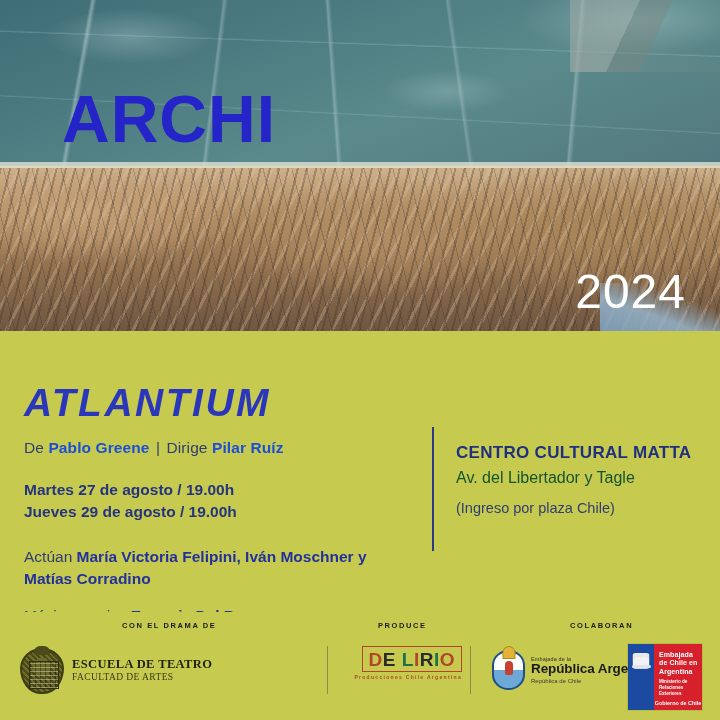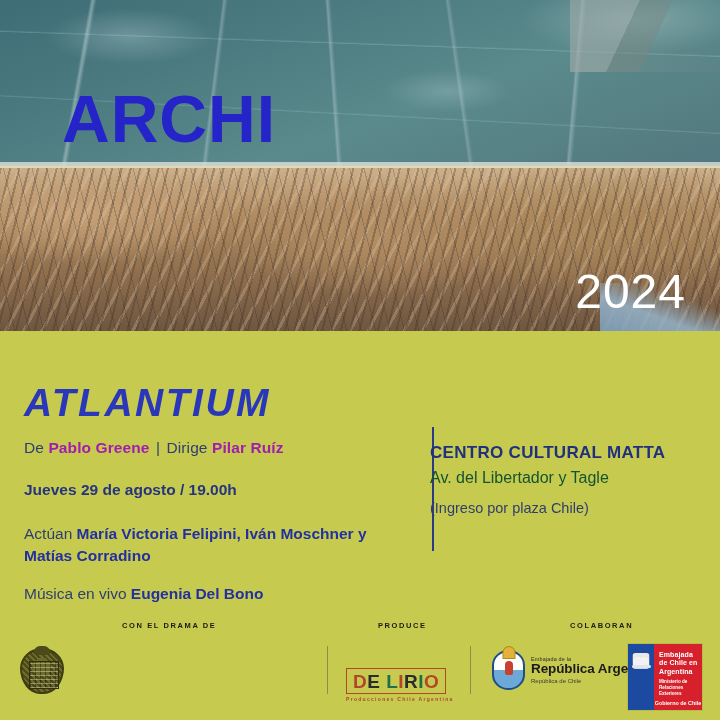--- a/index.html
+++ b/index.html
@@ -134,21 +134,21 @@
     letter-spacing: 2.5px;
     line-height: 1;
   }
 
   .credit-line {
     margin-top: 17px;
     font-size: 15.5px;
     color: #2f3d72;
     letter-spacing: .1px;
   }
-  .credit-line b { color: #a21caf; font-weight: bold; }
+  .credit-line b { color: #1d4ed8; font-weight: bold; }
   .credit-line .sep { color: #2f3d72; font-weight: normal; padding: 0 2px; }
 
   .dates {
     margin-top: 22px;
     font-size: 15.5px;
     font-weight: bold;
     color: #26347f;
     line-height: 1.45;
   }
 
@@ -171,21 +171,21 @@
   .v-divider {
     position: absolute;
     left: 432px; top: 96px;
     width: 2px; height: 124px;
     background: #2b3a84;
   }
 
   
   .right-col {
     position: absolute;
-    left: 430px; top: 112px;
+    left: 456px; top: 112px;
     width: 250px;
   }
   .venue-name {
     font-size: 17px;
     font-weight: bold;
     color: #20307f;
     letter-spacing: .3px;
     white-space: nowrap;
   }
   .venue-address {
@@ -299,22 +299,23 @@
   }
   .ccm-sub {
     margin-top: 2px;
     font-size: 4.6px; font-weight: bold;
     letter-spacing: .75px; color: #1d2a1e;
     white-space: nowrap;
   }
 
   
   .logo-delirio {
-    position: absolute; left: 346px; top: 34px;
+    position: absolute; left: 346px; top: 12px;
     width: 116px;
+    text-align: right;
   }
   .dl-box {
     border: 1.6px solid #b2452a;
     padding: 3px 6px 2px;
     display: inline-block;
     background: transparent;
   }
   .dl-word { font-size: 19px; font-weight: bold; letter-spacing: .5px; line-height: 1; }
   .dl-word span { display: inline-block; }
   .dl-sub {
@@ -412,20 +413,21 @@
   <div class="body-area">
 
     <div class="left-col">
       <div class="play-title">ATLANTIUM</div>
 
       <div class="credit-line">
         <span>De </span><b>Pablo Greene</b><span class="sep"> | </span><span>Dirige </span><b>Pilar Ruíz</b>
       </div>
 
       <div class="dates">
+        <div>Martes 27 de agosto / 19.00h</div>
         <div>Jueves 29 de agosto / 19.00h</div>
       </div>
 
       <div class="cast">
         <span>Actúan </span><b>María Victoria Felipini, Iván Moschner y Matías Corradino</b>
       </div>
 
       <div class="music">
         <span>Música en vivo </span><b>Eugenia Del Bono</b>
       </div>
@@ -448,20 +450,24 @@
       <div class="footer-label fl-colaboran">COLABORAN</div>
     </div>
 
     <div class="logo-row">
 
       <div class="vline-sep vsep-1"></div>
       <div class="vline-sep vsep-2"></div>
 
       <div class="logo-escuela">
         <div class="crest"></div>
+        <div class="escuela-text">
+          <div class="e1">ESCUELA DE TEATRO</div>
+          <div class="e2">FACULTAD DE ARTES</div>
+        </div>
       </div>
 
 
       <div class="logo-delirio">
         <div class="dl-box">
           <div class="dl-word">
             <span style="color:#b2452a">D</span><span style="color:#2b2b2b">E</span><span style="color:#c6cb50">&nbsp;</span><span style="color:#1f6f4a">L</span><span style="color:#b2452a">I</span><span style="color:#2b2b2b">R</span><span style="color:#1f6f4a">I</span><span style="color:#b2452a">O</span>
           </div>
         </div>
         <div class="dl-sub">Producciones Chile Argentina</div>

